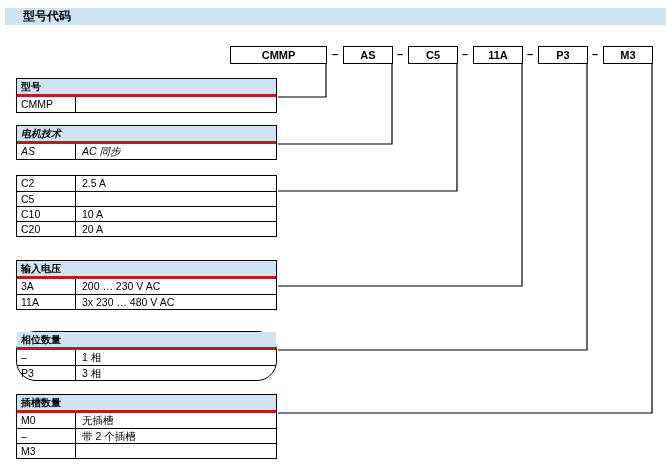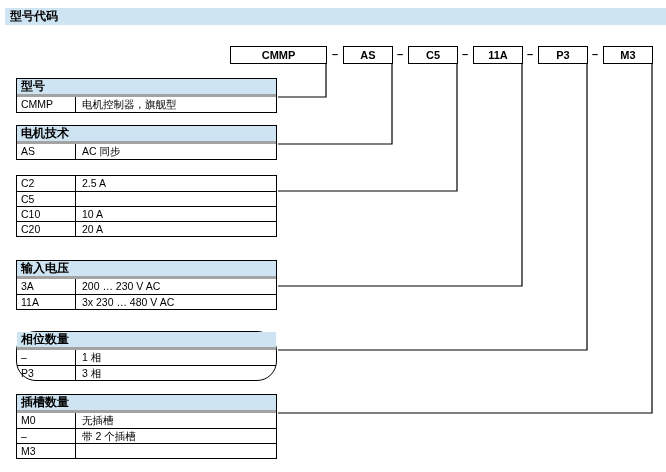--- a/index.html
+++ b/index.html
@@ -5,39 +5,39 @@
   html,body { margin:0; padding:0; background:#ffffff; }
   .page {
     position:relative; width:666px; height:472px; background:#ffffff;
     font-family:"Liberation Sans", sans-serif; color:#000; overflow:hidden;
   }
   .title-bar {
     position:absolute; left:5px; top:8px; width:661px; height:17px;
     background:#cfe4f2;
   }
   .title-bar .title-text {
-    display:block; font-size:12px; font-weight:bold; line-height:17px; padding-left:5px;
+    display:block; font-size:12px; font-weight:bold; line-height:17px; padding-left:18px;
   }
   .connectors { position:absolute; left:0; top:0; }
   .code-box {
     position:absolute; top:46px; height:18px; box-sizing:border-box;
     border:1px solid #000; background:#fff; text-align:center;
     font-size:11px; font-weight:bold; line-height:16px;
   }
   .code-sep {
     position:absolute; top:46px; height:18px; width:12px; text-align:center;
     font-size:11px; font-weight:bold; line-height:16px;
   }
   .ttable {
     position:absolute; left:16px; width:261px; box-sizing:border-box;
     border:1px solid #000; background:#fff;
   }
   .thead {
     height:18px; box-sizing:border-box; background:#cfe4f2;
-    border-bottom:3px solid #a3a3a3; font-size:12px; font-weight:bold;
+    border-bottom:3px solid #b91c1c; font-size:10px; font-weight:bold;
     line-height:15px; padding-left:4px;
   }
   .trow { display:flex; height:15px; box-sizing:border-box; font-size:10.5px; line-height:14px; }
   .trow + .trow { border-top:1px solid #000; }
   .cell-code { width:59px; box-sizing:border-box; border-right:1px solid #000; padding-left:4px; overflow:hidden; }
   .cell-desc { flex:1; padding-left:6px; overflow:hidden; }
 </style>
 </head>
 <body>
 
@@ -67,25 +67,24 @@
     <div class="code-sep" style="left:524px;">–</div>
     <div class="code-box" style="left:538px;width:50px;">P3</div>
     <div class="code-sep" style="left:589px;">–</div>
     <div class="code-box" style="left:603px;width:50px;">M3</div>
   </div>
 
   <div class="ttable" style="top:78px;">
     <div class="thead">型号</div>
     <div class="trow">
       <div class="cell-code">CMMP</div>
-      <div class="cell-desc">电机控制器，旗舰型</div>
     </div>
   </div>
 
-  <div class="ttable" style="top:125px;">
+  <div class="ttable" style="top:125px;font-style:italic;">
     <div class="thead">电机技术</div>
     <div class="trow">
       <div class="cell-code">AS</div>
       <div class="cell-desc">AC 同步</div>
     </div>
   </div>
 
   <div class="ttable" style="top:175px;">
     <div class="trow">
       <div class="cell-code">C2</div>

